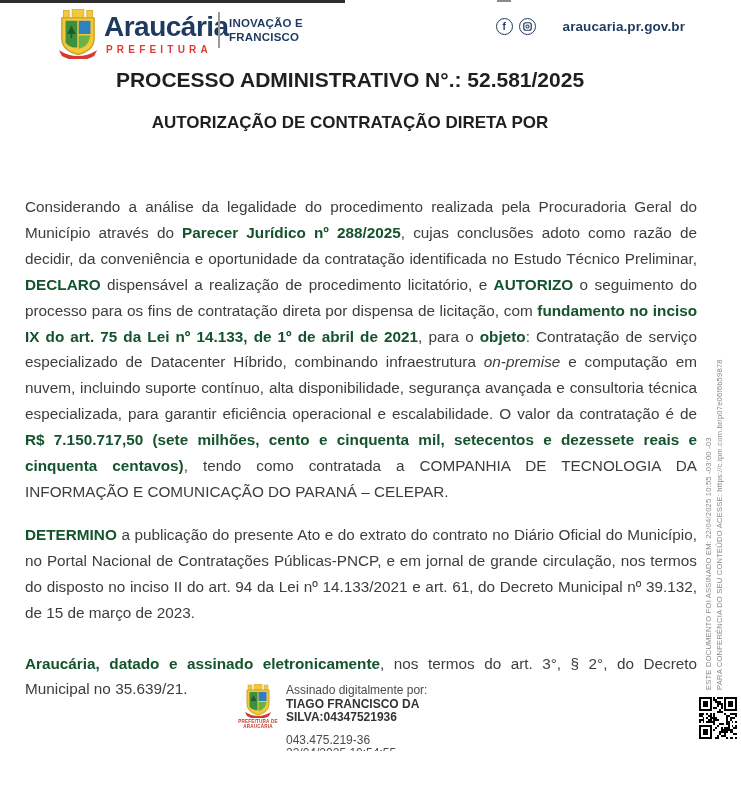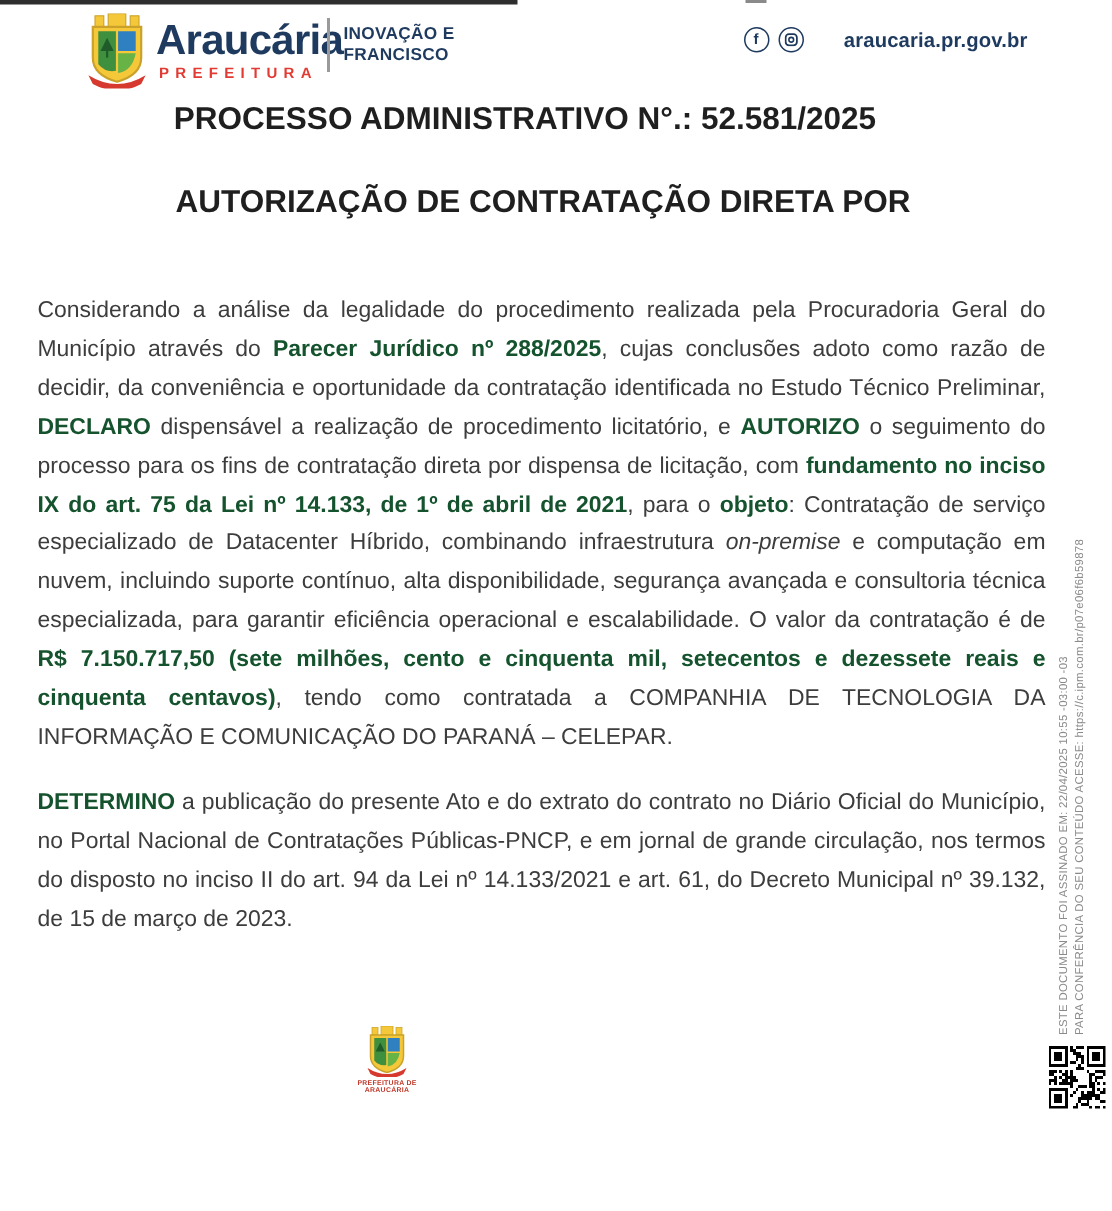--- a/index.html
+++ b/index.html
@@ -17,21 +17,21 @@
   .brand{font-size:28px;font-weight:bold;color:#1e3a5f;letter-spacing:-0.5px;line-height:28px;}
   .brand-sub{font-size:10px;font-weight:bold;color:#e23b33;letter-spacing:4.2px;margin-top:3px;margin-left:2px;}
   .hdr-divider{position:absolute;left:218px;top:12px;width:2px;height:36px;background:#9a9a9a;}
   .dept{position:absolute;left:229px;top:16px;font-size:11.5px;font-weight:bold;color:#1e3a5f;line-height:14px;letter-spacing:0.2px;}
   .hdr-right{position:absolute;right:56px;top:18px;display:flex;align-items:center;gap:6px;}
   .circle-icon{width:15px;height:15px;border:1.4px solid #1e3a5f;border-radius:50%;display:inline-flex;align-items:center;justify-content:center;color:#1e3a5f;font-weight:bold;font-size:10px;line-height:1;}
   .website{font-size:13.5px;font-weight:bold;color:#1e3a5f;margin-left:21px;letter-spacing:0.1px;}
 
   
   .doc-title{position:absolute;left:0;top:68px;width:700px;text-align:center;font-size:21px;font-weight:bold;color:#1f1f1f;margin:0;}
-  .doc-subtitle{position:absolute;left:0;top:112px;width:700px;text-align:center;font-size:21px;font-weight:bold;color:#1f1f1f;line-height:22px;margin:12px;}
+  .doc-subtitle{position:absolute;left:0;top:112px;width:700px;text-align:center;font-size:17px;font-weight:bold;color:#1f1f1f;line-height:22px;margin:0;}
 
   
   .doc-body{position:absolute;left:25px;top:194px;width:672px;}
   .doc-body p{margin:0 0 17px 0;font-size:15.3px;line-height:25.9px;text-align:justify;color:#3d3d3d;}
   .doc-body p.gap-lg{margin-bottom:25px;}
   .doc-body b{color:#14532d;}
 
   
   .sig-block{position:absolute;left:236px;top:684px;display:flex;align-items:flex-start;}
   .sig-stamp{width:44px;text-align:center;margin-right:6px;}
@@ -97,39 +97,47 @@
   </header>
 
   <h1 class="doc-title">PROCESSO ADMINISTRATIVO N°.: 52.581/2025</h1>
   <h2 class="doc-subtitle">
     <span>AUTORIZAÇÃO DE CONTRATAÇÃO DIRETA POR</span><br>
   </h2>
 
   <main class="doc-body">
     <p><span>Considerando a análise da legalidade do procedimento realizada pela Procuradoria Geral do Município através do </span><b>Parecer Jurídico nº 288/2025</b><span>, cujas conclusões adoto como razão de decidir, da conveniência e oportunidade da contratação identificada no Estudo Técnico Preliminar, </span><b>DECLARO</b><span> dispensável a realização de procedimento licitatório, e </span><b>AUTORIZO</b><span> o seguimento do processo para os fins de contratação direta por dispensa de licitação, com </span><b>fundamento no inciso IX do art. 75 da Lei nº 14.133, de 1º de abril de 2021</b><span>, para o </span><b>objeto</b><span>: Contratação de serviço especializado de Datacenter Híbrido, combinando infraestrutura </span><span style="font-style: italic;">on-premise</span><span> e computação em nuvem, incluindo suporte contínuo, alta disponibilidade, segurança avançada e consultoria técnica especializada, para garantir eficiência operacional e escalabilidade. O valor da contratação é de </span><b>R$ 7.150.717,50 (sete milhões, cento e cinquenta mil, setecentos e dezessete reais e cinquenta centavos)</b><span>, tendo como contratada a COMPANHIA DE TECNOLOGIA DA INFORMAÇÃO E COMUNICAÇÃO DO PARANÁ – CELEPAR.</span></p>
     <p class="gap-lg"><b>DETERMINO</b><span> a publicação do presente Ato e do extrato do contrato no Diário Oficial do Município, no Portal Nacional de Contratações Públicas-PNCP, e em jornal de grande circulação, nos termos do disposto no inciso II do art. 94 da Lei nº 14.133/2021 e art. 61, do Decreto Municipal nº 39.132, de 15 de março de 2023.</span></p>
+    <p><b>Araucária, datado e assinado eletronicamente</b><span>, nos termos do art. 3°, § 2°, do Decreto Municipal no 35.639/21.</span></p>
   </main>
 
   <div class="sig-block">
     <div class="sig-stamp">
       <svg width="30" height="34" viewBox="0 0 60 68" style="margin:0 auto;">
         <rect x="10" y="2" width="8" height="10" fill="#f5c83a" stroke="#caa22a" stroke-width="1"></rect>
         <rect x="42" y="2" width="8" height="10" fill="#f5c83a" stroke="#caa22a" stroke-width="1"></rect>
         <rect x="22" y="0" width="16" height="12" fill="#f5c83a" stroke="#caa22a" stroke-width="1"></rect>
         <path d="M8,12 H52 V40 Q52,56 30,62 Q8,56 8,40 Z" fill="#f5c83a" stroke="#caa22a" stroke-width="2"></path>
         <path d="M13,16 H29 V52 Q20,54 13,46 Z" fill="#3e8f3e"></path>
         <path d="M31,16 H47 V34 H31 Z" fill="#2f80c0"></path>
         <path d="M31,36 H47 Q44,52 31,54 Z" fill="#67b345"></path>
         <path d="M21,22 L27,34 H15 Z" fill="#1f5c2a"></path>
         <path d="M4,56 Q30,72 56,56 L52,64 Q30,76 8,64 Z" fill="#d63a2f"></path>
       </svg>
       <div class="stamp-label">
         <div>PREFEITURA DE</div>
         <div>ARAUCÁRIA</div>
       </div>
+    </div>
+    <div class="sig-text">
+      <div>Assinado digitalmente por:</div>
+      <div class="b">TIAGO FRANCISCO DA</div>
+      <div class="b">SILVA:04347521936</div>
+      <div class="sig-meta sig-meta-block">043.475.219-36</div>
+      <div class="sig-meta">22/04/2025 10:54:55</div>
     </div>
   </div>
 
   <div class="footer-role">
     <span>Secretário Municipal de Ciência, Inovação,</span><br>
   </div>
   <div class="bottom-line"></div>
 
   <div class="side-note-anchor">
     <div class="side-note">

